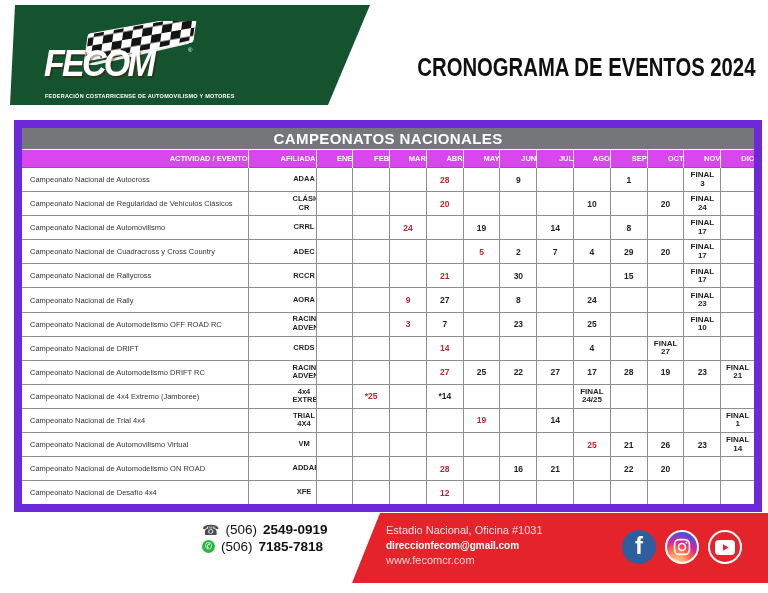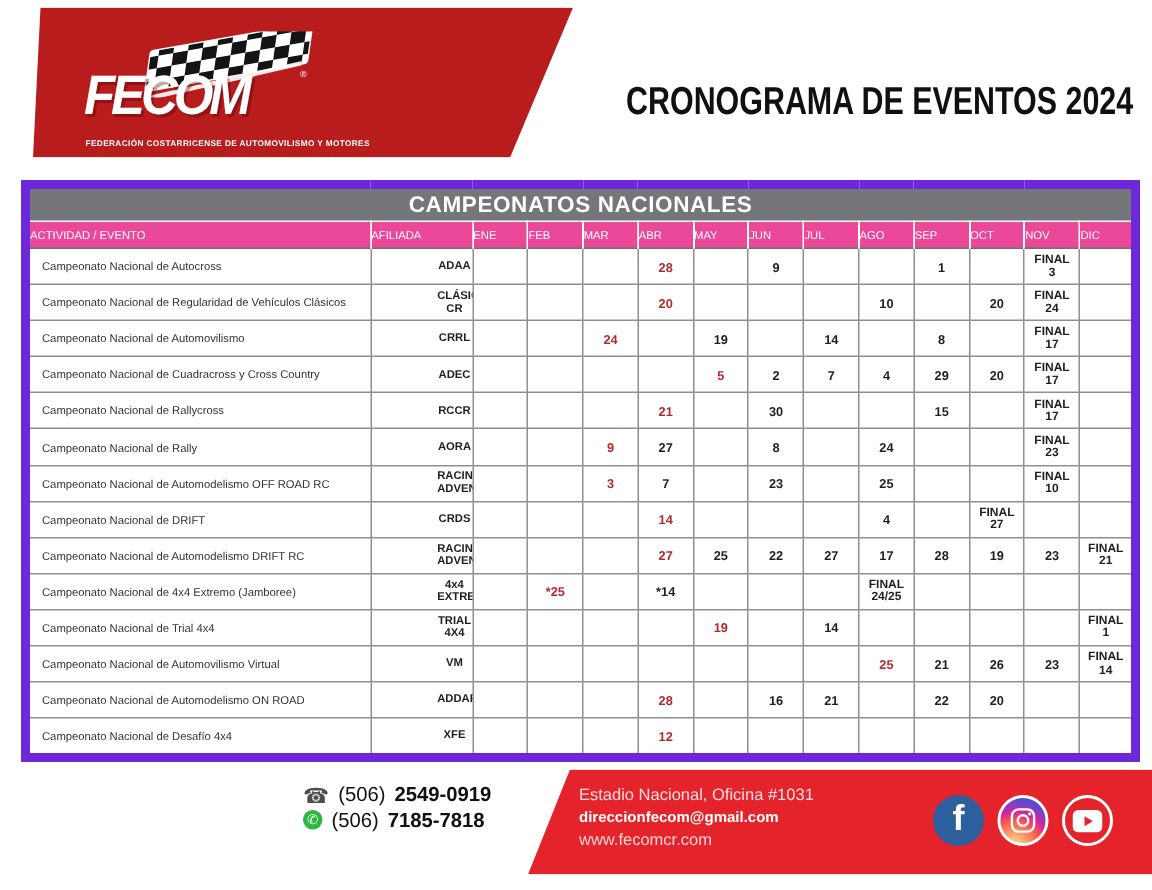--- a/index.html
+++ b/index.html
@@ -1,40 +1,40 @@
 <!DOCTYPE html>
 <html><head>
 <meta charset="utf-8">
 <style>
   html,body{margin:0;padding:0;background:#fff;}
   .page{position:relative;width:768px;height:593px;background:#ffffff;overflow:hidden;
         font-family:"Liberation Sans",sans-serif;}
 
   
-  .red-banner{position:absolute;left:22px;top:5px;width:360px;height:100px;background:#b91c1c;
+  .red-banner{position:absolute;left:10px;top:5px;width:360px;height:100px;background:#14532d;
               clip-path:polygon(5px 0,360px 0,318px 100px,0 100px);text-align:center;}
   .logo{position:absolute;left:30px;top:14px;width:180px;height:86px;}
   .flag{position:absolute;left:38px;top:2px;}
   .logo-name{position:absolute;left:4px;top:24px;font-size:37px;font-weight:bold;font-style:italic;
              color:#fff;letter-spacing:-3px;white-space:nowrap;
              text-shadow:2px 2px 0 rgba(80,0,0,.35);transform:scaleX(.92);transform-origin:left;}
   .logo-reg{position:absolute;left:148px;top:28px;font-size:6px;color:#fff;}
   .logo-tagline{position:absolute;left:5px;top:74px;font-size:5.5px;color:#fff;white-space:nowrap;
                 letter-spacing:.25px;font-weight:bold;}
   .page-title{position:absolute;right:13px;top:52px;font-size:26px;font-weight:bold;color:#101010;
               white-space:nowrap;transform:scaleX(.78);transform-origin:right center;letter-spacing:0;}
 
   
   .schedule{position:absolute;left:14px;top:120px;width:740px;border-collapse:collapse;
-            table-layout:fixed;border:6px solid #6d28d9;}
+            table-layout:fixed;border:8px solid #6d28d9;}
   .schedule th,.schedule td{padding:0;overflow:hidden;}
   .schedule tr.band th{background:#747679;color:#fff;font-size:15px;font-weight:bold;height:21px;
                        letter-spacing:.4px;border-bottom:1px solid #fff;}
-  .schedule tr.cols th{background:#ec4899;color:#fff;font-size:7.5px;font-weight:normal;height:17px;
-                       border-left:1px solid #fff;text-align:left;}
+  .schedule tr.cols th{background:#d946ef;color:#fff;font-size:7.5px;font-weight:bold;height:17px;
+                       border-left:1px solid #fff;text-align:right;}
   .schedule tbody td{border:1px solid #8f8f8f;border-top:1px solid #6f6f6f;height:23.1px;
                      font-size:8.5px;font-weight:bold;text-align:center;color:#1f1f1f;background:#fff;}
   .schedule td.activity{font-weight:normal;text-align:left;padding-left:8px;font-size:7.5px;color:#333;}
   .schedule td.affiliate{font-size:7.5px;line-height:1.15;padding-left:44px;}
   .schedule td.final{font-size:8px;line-height:1.1;}
   .schedule td.final div{line-height:1.05;}
   .schedule td.red{color:#b22a2e;}
 
   
   .phones{position:absolute;left:202px;top:521px;color:#111;font-size:13.5px;}

